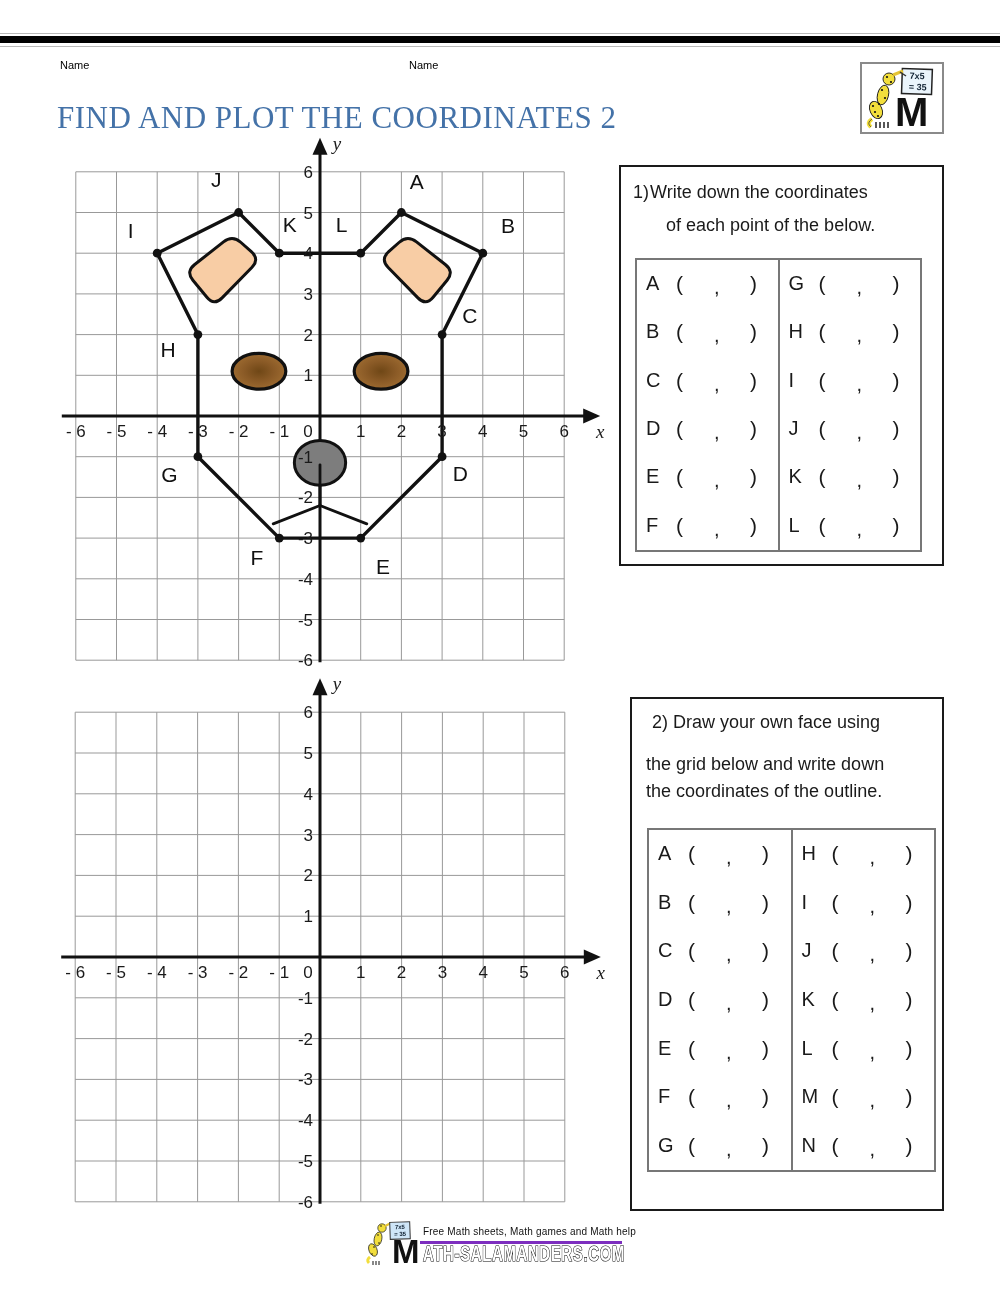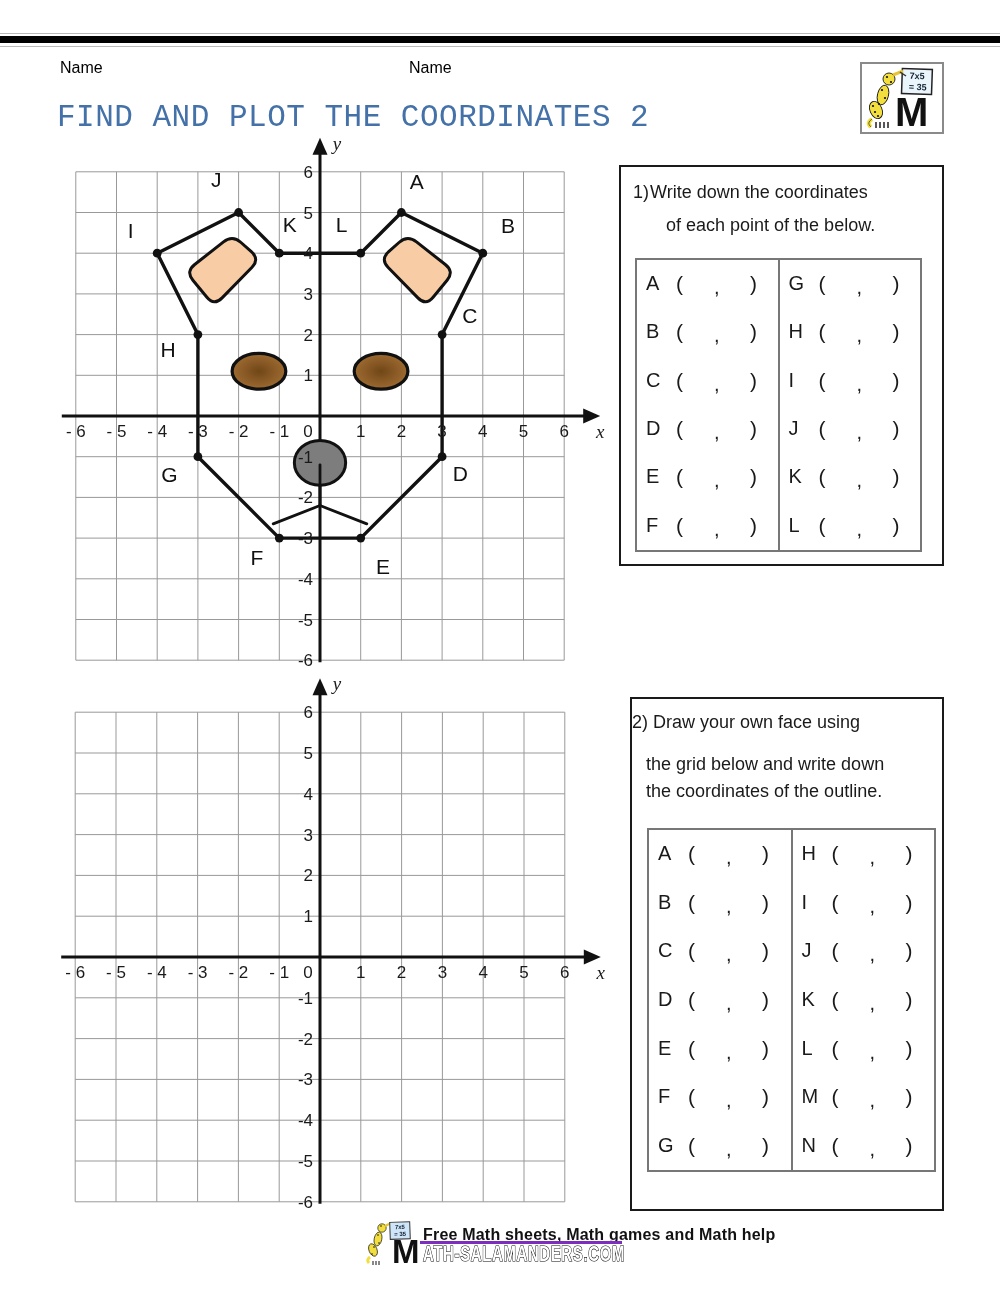--- a/index.html
+++ b/index.html
@@ -1,36 +1,36 @@
 <!DOCTYPE html>
 <html><head>
 <meta charset="utf-8">
 <style>
   html,body{margin:0;padding:0}
   body{width:1000px;height:1294px;position:relative;background:#ffffff;
        font-family:"Liberation Sans","DejaVu Sans",sans-serif;color:#1a1a1a;overflow:hidden}
   .hline{position:absolute;left:0;width:1000px;height:1px;background:#b9b9b9}
   .topbar{position:absolute;left:0;top:36px;width:1000px;height:7px;background:#000}
-  .meta{position:absolute;top:59px;font-size:16px;color:#000}
-  .title{position:absolute;left:57px;top:100px;font-family:Liberation Mono, monospace;
+  .meta{position:absolute;top:59px;font-size:11px;color:#000}
+  .title{position:absolute;left:57px;top:100px;font-family:Liberation Serif, serif;
          font-size:31px;color:#4472A8;letter-spacing:.5px;white-space:nowrap}
   .logo-box{position:absolute;left:860px;top:62px;width:80px;height:68px;border:2px solid #8a8a8a;background:#fff}
   .qbox{position:absolute;border:2px solid #1a1a1a;background:#fff}
   .qtext{position:absolute;font-size:18px;color:#1a1a1a;white-space:nowrap}
   .ctable{position:absolute;border:2px solid #777;display:flex}
   .tcol{flex:1;display:flex;flex-direction:column}
   .tcol.right{border-left:2px solid #777}
   .trow{flex:1;position:relative}
   .trow span{position:absolute;top:50%;transform:translateY(-52%)}
   .gl{font-size:20px;left:9px}
   .op{font-size:21px;left:39px}
   .cm{font-size:20px;left:77px}
   .trow span.cm{transform:translateY(-36%)}
   .cp{font-size:21px;left:113px}
-  .tag{position:absolute;left:423px;top:1226px;font-size:16px;font-weight:bold;letter-spacing:.2px;color:#111}
+  .tag{position:absolute;left:423px;top:1226px;font-size:10px;font-weight:normal;letter-spacing:.2px;color:#111}
   .pbar{position:absolute;left:420px;top:1241px;width:202px;height:3px}
   svg{position:absolute;overflow:visible}
 </style>
 </head>
 <body>
 
 <div class="hline" style="top:33px"></div>
 <div class="topbar"></div>
 <div class="hline" style="top:46px"></div>
 
@@ -329,21 +329,21 @@
           <span class="gl">L</span>
           <span class="op">(</span>
           <span class="cm">,</span>
           <span class="cp">)</span>
         </div>
       </div>
     </div>
 </div>
 
 <div class="qbox" style="left:630px;top:697px;width:310px;height:510px">
-  <div class="qtext" style="left:0;top:13px">2) Draw your own face using</div>
+  <div class="qtext" style="left:20px;top:13px">2) Draw your own face using</div>
   <div class="qtext" style="left:14px;top:55px">the grid below and write down</div>
   <div class="qtext" style="left:14px;top:82px">the coordinates of the outline.</div>
   <div id="table2" class="ctable" style="left:15px;top:129px;width:285px;height:340px">
       <div class="tcol">
         <div class="trow">
           <span class="gl">A</span>
           <span class="op">(</span>
           <span class="cm">,</span>
           <span class="cp">)</span>
         </div>

